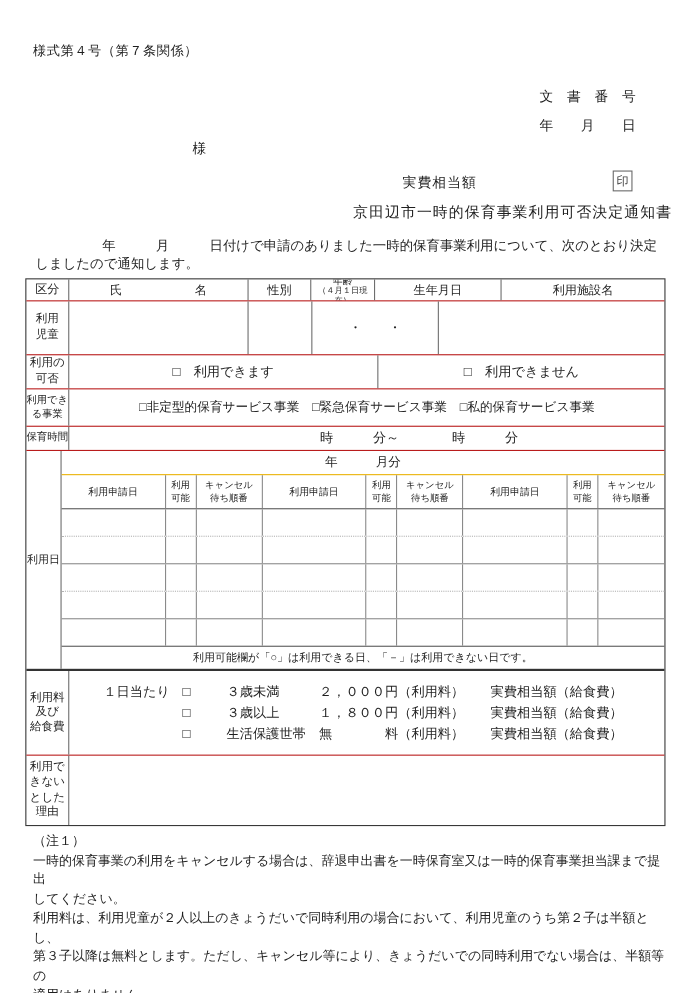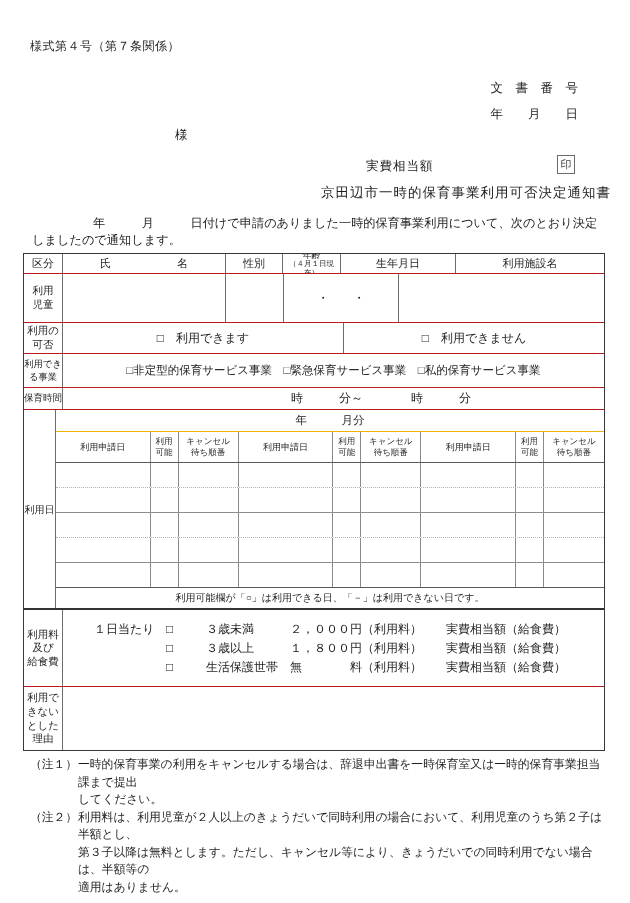--- a/index.html
+++ b/index.html
@@ -83,21 +83,21 @@
   
   .fee-body{ flex:1; padding-top:10px; font-size:12px; min-width:0; }
   .fee-line{ display:flex; height:19px; line-height:19px; }
   .fp{ width:103px; flex:none; padding-left:31px; }
   .fc{ width:40px; flex:none; }
   .ft{ flex:1; white-space:pre; }
   .reason-body{ flex:1; }
 
   
   .notes{ position:absolute; left:30px; top:756px; width:580px; font-size:11.8px; }
-  .note{ display:flex; }
+  .note{ display:flex;flex-direction:column; }
   .nm{ width:48px; flex:none; line-height:17.5px; }
   .nt{ flex:1; line-height:17.5px; }
 </style>
 </head>
 <body>
 
 <div class="page">
 
   <div class="form-no">様式第４号（第７条関係）</div>
 
@@ -310,20 +310,19 @@
 
   </div>
 
   <div class="notes">
     <div class="note">
       <span class="nm">（注１）</span>
       <span class="nt pre">一時的保育事業の利用をキャンセルする場合は、辞退申出書を一時保育室又は一時的保育事業担当課まで提出
 してください。</span>
     </div>
     <div class="note">
-      <span class="nm">（注２）</span>
       <span class="nt pre">利用料は、利用児童が２人以上のきょうだいで同時利用の場合において、利用児童のうち第２子は半額とし、
 第３子以降は無料とします。ただし、キャンセル等により、きょうだいでの同時利用でない場合は、半額等の
 適用はありません。</span>
     </div>
   </div>
 
 </div>
 
 </body></html>

